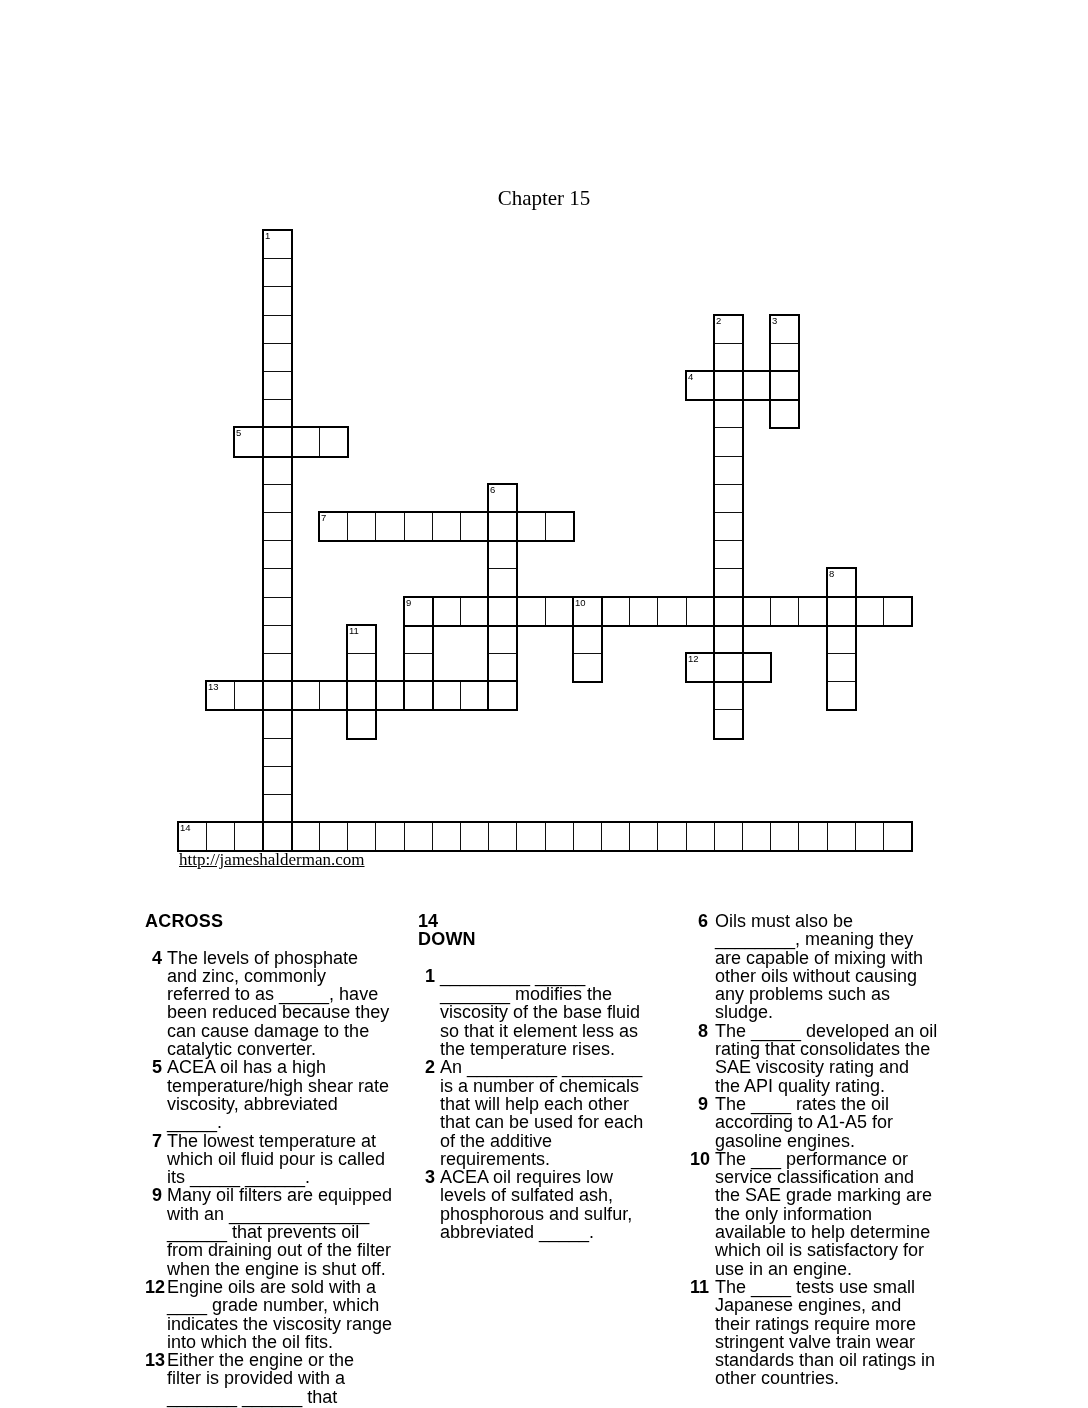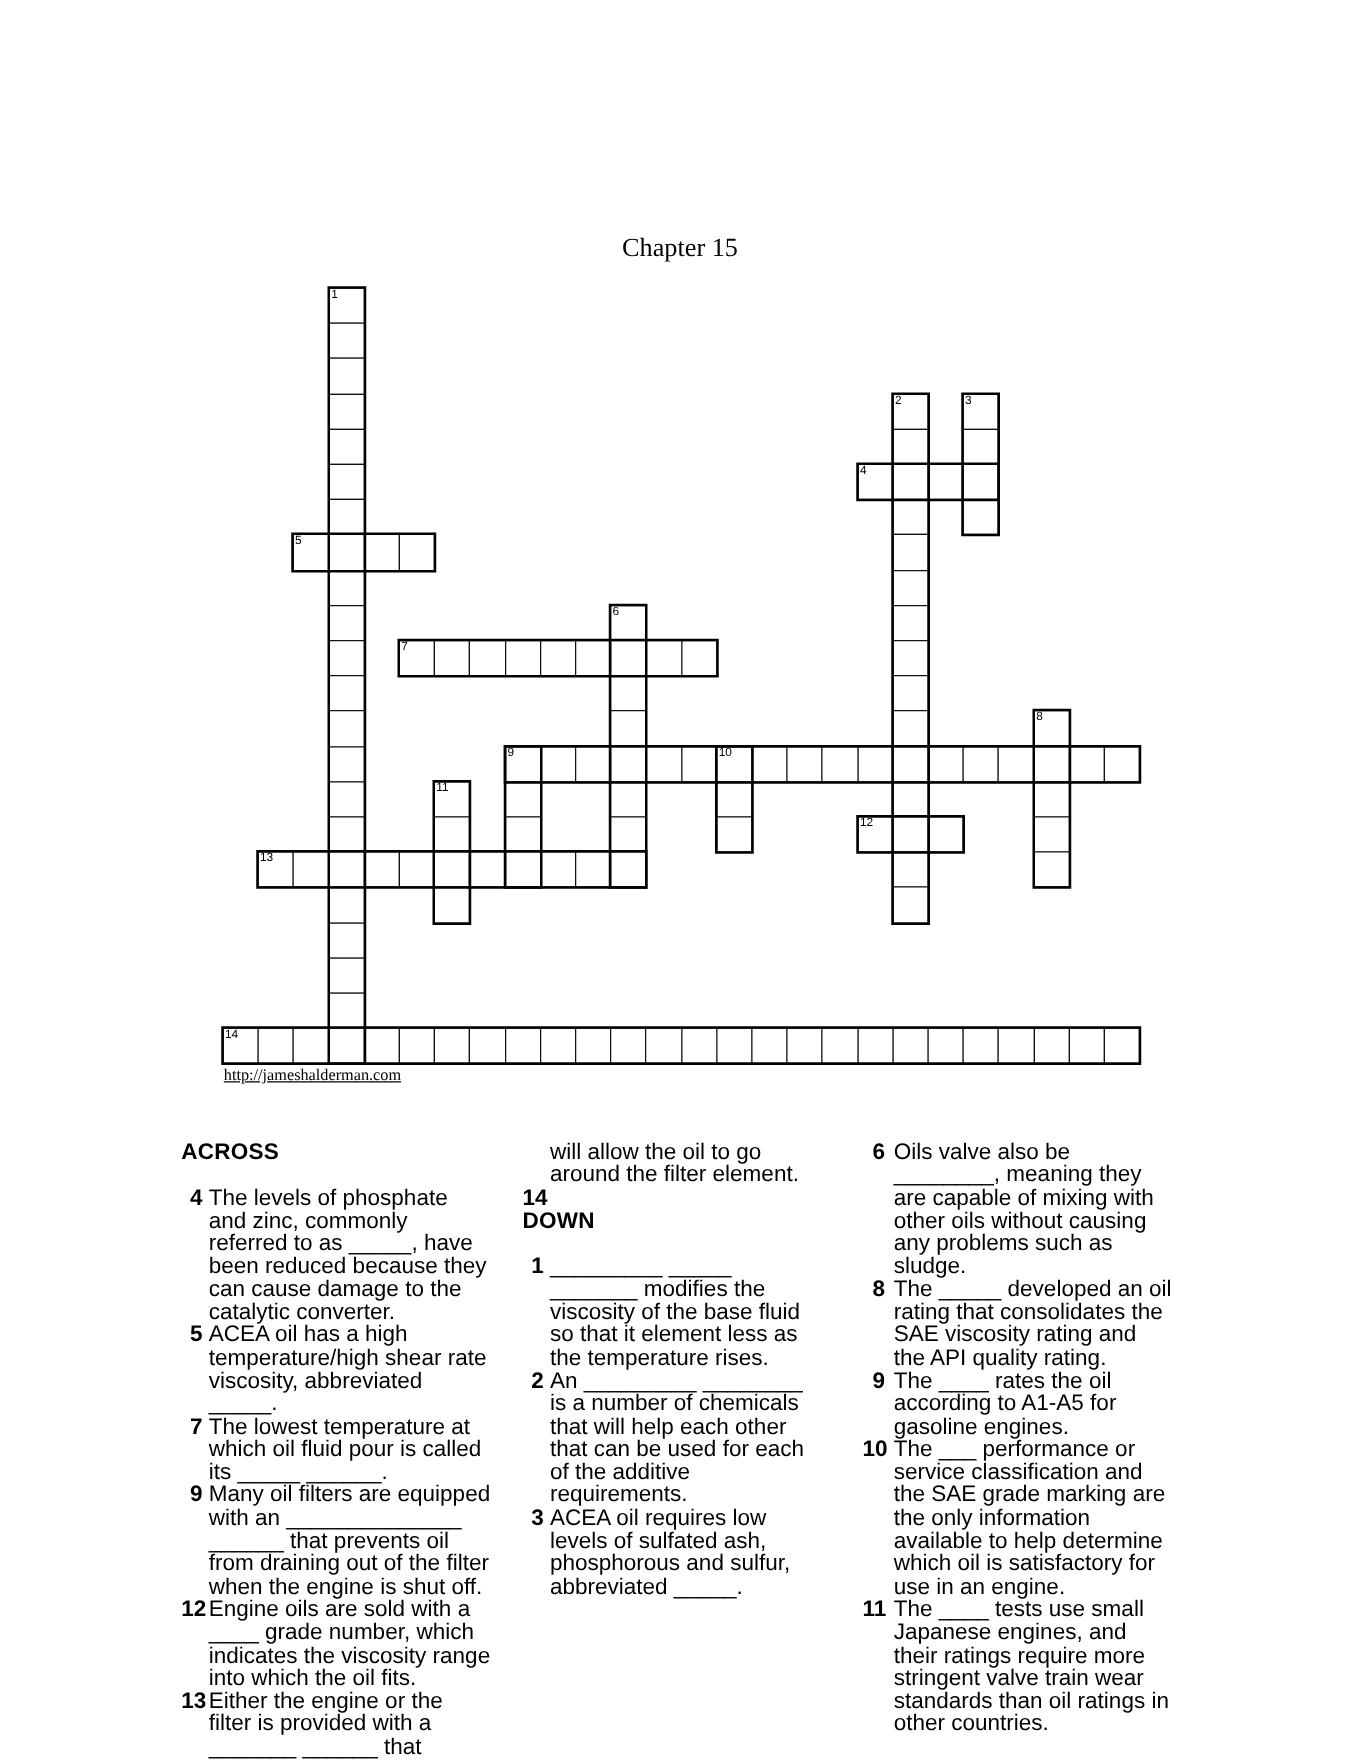--- a/index.html
+++ b/index.html
@@ -7,21 +7,21 @@
         font-family:"Liberation Sans",sans-serif;color:#000;}
   .title{position:absolute;top:146px;left:0;width:100%;text-align:center;margin:0;
          font-family:"Liberation Serif",serif;font-weight:bold;font-size:35px;line-height:36px;}
   .subtitle{position:absolute;top:186px;left:0;width:100%;text-align:center;
             font-family:"Liberation Serif",serif;font-size:21px;line-height:24px;}
   #grid{position:absolute;left:0;top:0;width:100%;height:100%;}
   .cell{position:absolute;box-sizing:border-box;border:1px solid #111;background:#fff;}
   .word-outline{position:absolute;box-sizing:border-box;border:2px solid #000;pointer-events:none;}
   .cellnum{position:absolute;font-size:9.5px;line-height:10px;color:#000;pointer-events:none;}
   .url{position:absolute;left:179px;top:854px;font-family:"Liberation Serif",serif;
-       font-size:13px;line-height:12px;text-decoration:underline;color:#000;}
+       font-size:17px;line-height:12px;text-decoration:underline;color:#000;}
   .clue-col{position:absolute;top:884px;font-size:18px;line-height:18.3px;margin-top:28px;}
   #clue-col-0{left:145px;width:248px;}
   #clue-col-1{left:418px;width:228px;}
   #clue-col-2{left:690px;width:248px;}
   .clue-header{font-weight:bold;margin-bottom:18.3px;letter-spacing:0.2px;}
   .clue-header.gap{margin-top:18.3px;}
   .clue{position:relative;padding-left:22px;}
   .clue .num{position:absolute;left:0;top:0;width:17px;text-align:right;font-weight:bold;}
   #clue-col-2 .clue{padding-left:25px;}
   #clue-col-2 .clue .num{width:18px;}
@@ -192,27 +192,26 @@
   <div id="clue-col-0" class="clue-col">
       <div class="clue-header">ACROSS</div>
       <div class="clue"><span class="num">4</span><span>The levels of phosphate and zinc, commonly referred to as _____, have been reduced because they can cause damage to the catalytic converter.</span></div>
       <div class="clue"><span class="num">5</span><span>ACEA oil has a high temperature/high shear rate viscosity, abbreviated _____.</span></div>
       <div class="clue"><span class="num">7</span><span>The lowest temperature at which oil fluid pour is called its _____ ______.</span></div>
       <div class="clue"><span class="num">9</span><span>Many oil filters are equipped with an ______________ ______ that prevents oil from draining out of the filter when the engine is shut off.</span></div>
       <div class="clue"><span class="num">12</span><span>Engine oils are sold with a ____ grade number, which indicates the viscosity range into which the oil fits.</span></div>
       <div class="clue"><span class="num">13</span><span>Either the engine or the filter is provided with a _______ ______ that</span></div>
     </div>
   <div id="clue-col-1" class="clue-col">
-      <div class="cont">will allow the oil to go around the filter element.</div>
       <div class="clue"><span class="num">14</span></div>
       <div class="clue-header gap">DOWN</div>
       <div class="clue"><span class="num">1</span><span>_________ _____ _______ modifies the viscosity of the base fluid so that it element less as the temperature rises.</span></div>
       <div class="clue"><span class="num">2</span><span>An _________ ________ is a number of chemicals that will help each other that can be used for each of the additive requirements.</span></div>
       <div class="clue"><span class="num">3</span><span>ACEA oil requires low levels of sulfated ash, phosphorous and sulfur, abbreviated _____.</span></div>
     </div>
   <div id="clue-col-2" class="clue-col">
-      <div class="clue"><span class="num">6</span><span>Oils valve also be ________, meaning they are capable of mixing with other oils without causing any problems such as sludge.</span></div>
+      <div class="clue"><span class="num">6</span><span>Oils must also be ________, meaning they are capable of mixing with other oils without causing any problems such as sludge.</span></div>
       <div class="clue"><span class="num">8</span><span>The _____ developed an oil rating that consolidates the SAE viscosity rating and the API quality rating.</span></div>
       <div class="clue"><span class="num">9</span><span>The ____ rates the oil according to A1-A5 for gasoline engines.</span></div>
       <div class="clue"><span class="num">10</span><span>The ___ performance or service classification and the SAE grade marking are the only information available to help determine which oil is satisfactory for use in an engine.</span></div>
       <div class="clue"><span class="num">11</span><span>The ____ tests use small Japanese engines, and their ratings require more stringent valve train wear standards than oil ratings in other countries.</span></div>
     </div>
 </div>
 
 </body></html>

